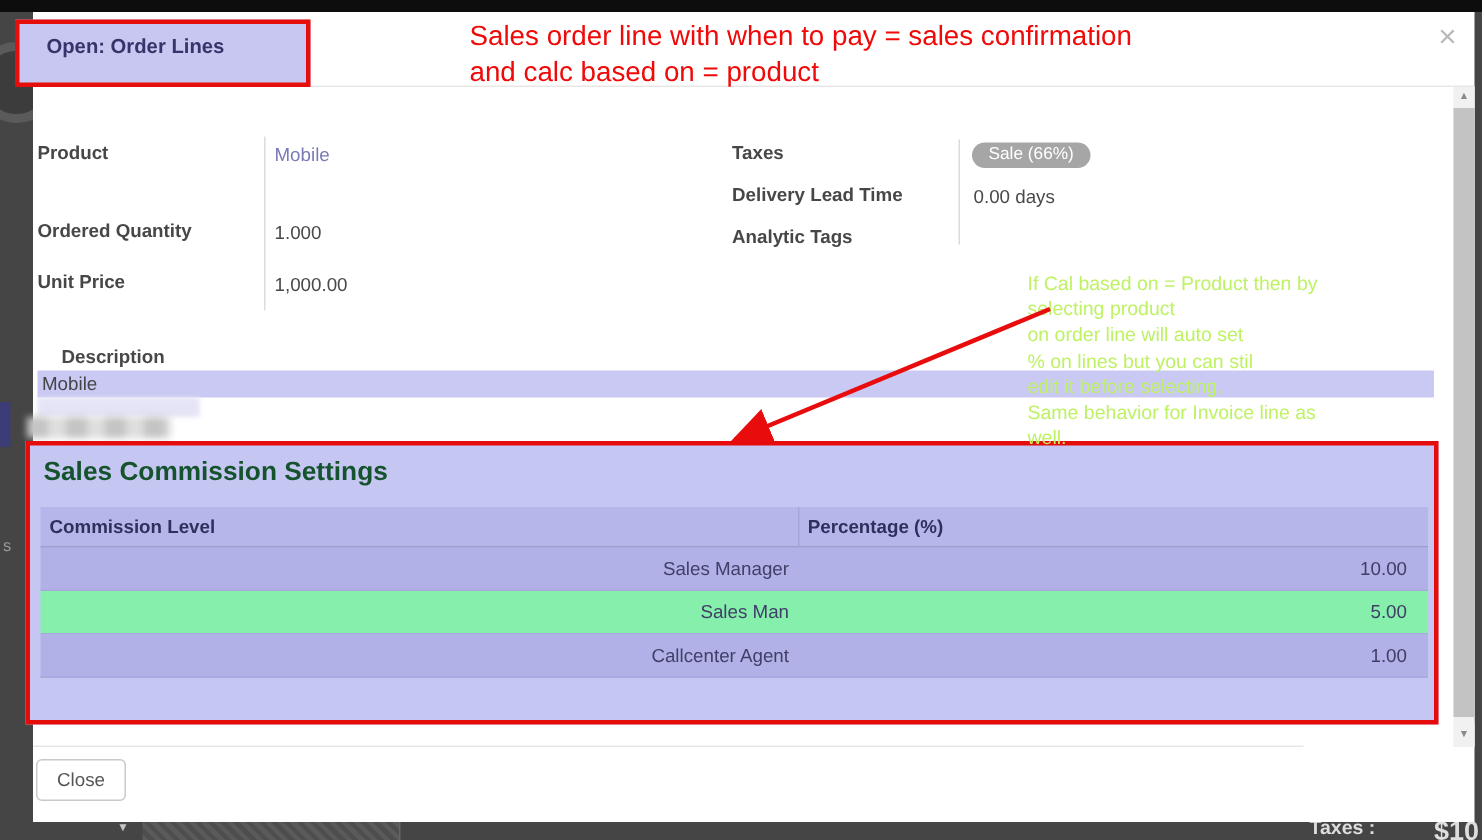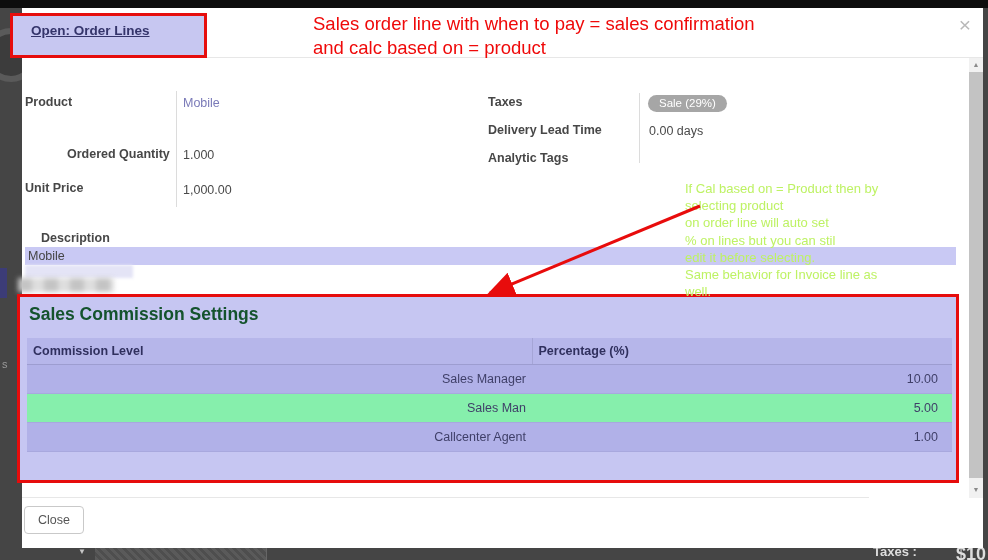--- a/index.html
+++ b/index.html
@@ -19,36 +19,36 @@
   .bottom-hatch { position:absolute; left:95px; top:548px; width:172px; height:12px;
       background:repeating-linear-gradient(45deg,#5a5a5a 0 3px,#4e4e4e 3px 6px); border-right:1px solid #666; }
   .bottom-taxes-label { position:absolute; left:873px; top:544px; color:#dedede; font-size:13px; font-weight:bold; }
   .bottom-taxes-value { position:absolute; left:956px; top:544px; color:#dedede; font-size:18px; font-weight:bold;text-align:right; }
 
   
   .modal { position:absolute; left:22px; top:8px; width:961px; height:540px; background:#fff; }
   .modal-header-line { position:absolute; left:22px; top:57px; width:961px; height:1px; background:#e7e7e7; }
   .title-box { position:absolute; left:10px; top:13px; width:197px; height:45px;
                border:3px solid #e60d0d; background:#c7c7f1; }
-  .title-box span { display:block; padding:7px 0 0 18px; font-size:13.5px; font-weight:bold; color:#35356b;text-decoration:underline; }
+  .title-box span { display:block; padding:7px 0 0 18px; font-size:13.5px; font-weight:bold; color:#35356b; }
   .close-x { position:absolute; left:953px; top:13px; width:24px; height:24px; color:#b9b9b9;
              font-size:21px; line-height:24px; text-align:center; cursor:pointer; }
 
   
   .sb-track { position:absolute; left:969px; top:58px; width:14px; height:440px; background:#f1f1f1; }
   .sb-btn { position:absolute; left:969px; width:14px; height:14px; background:#f1f1f1; color:#8a8a8a;
             font-size:7px; line-height:14px; text-align:center; }
   .sb-up { top:58px; } .sb-down { top:482px; height:16px; line-height:16px; }
   .sb-thumb { position:absolute; left:969px; top:72px; width:14px; height:406px; background:#c3c3c3; }
 
   
   .lbl { position:absolute; font-size:12.5px; font-weight:bold; color:#474747; }
   .val { position:absolute; font-size:12.5px; color:#4a4a4a; }
   .lbl-product { left:25px; top:95px; } .val-product { left:183px; top:96px; color:#7a7ab8; cursor:pointer; }
-  .lbl-qty { left:25px; top:147px;margin-left:42px; } .val-qty { left:183px; top:148px; }
+  .lbl-qty { left:25px; top:147px; } .val-qty { left:183px; top:148px; }
   .lbl-price { left:25px; top:181px; } .val-price { left:183px; top:183px; }
   .sep-left { position:absolute; left:176px; top:91px; width:1px; height:116px; background:#dcdcdc; }
   .lbl-taxes { left:488px; top:95px; } .lbl-dlt { left:488px; top:123px; } .lbl-at { left:488px; top:151px; }
   .sep-right { position:absolute; left:639px; top:93px; width:1px; height:70px; background:#dcdcdc; }
   .tax-pill { position:absolute; left:648px; top:95px; background:#a6a6a6; color:#fff; font-size:11.5px;
               padding:2px 11px 3px 11px; border-radius:10px; }
   .val-dlt { left:649px; top:124px; }
 
   
   .lbl-desc { left:41px; top:231px; }
@@ -102,21 +102,21 @@
 
   <span class="lbl lbl-product">Product</span>
   <span class="val val-product">Mobile</span>
   <span class="lbl lbl-qty">Ordered Quantity</span>
   <span class="val val-qty">1.000</span>
   <span class="lbl lbl-price">Unit Price</span>
   <span class="val val-price">1,000.00</span>
   <div class="sep-left"></div>
 
   <span class="lbl lbl-taxes">Taxes</span>
-  <span class="tax-pill">Sale (29%)</span>
+  <span class="tax-pill">Sale (66%)</span>
   <span class="lbl lbl-dlt">Delivery Lead Time</span>
   <span class="val val-dlt">0.00 days</span>
   <span class="lbl lbl-at">Analytic Tags</span>
   <div class="sep-right"></div>
 
   <span class="lbl lbl-desc">Description</span>
   <div class="desc-band"></div>
   <span class="desc-text">Mobile</span>
   <div class="blur1"></div>
   <div class="blur2"></div>

